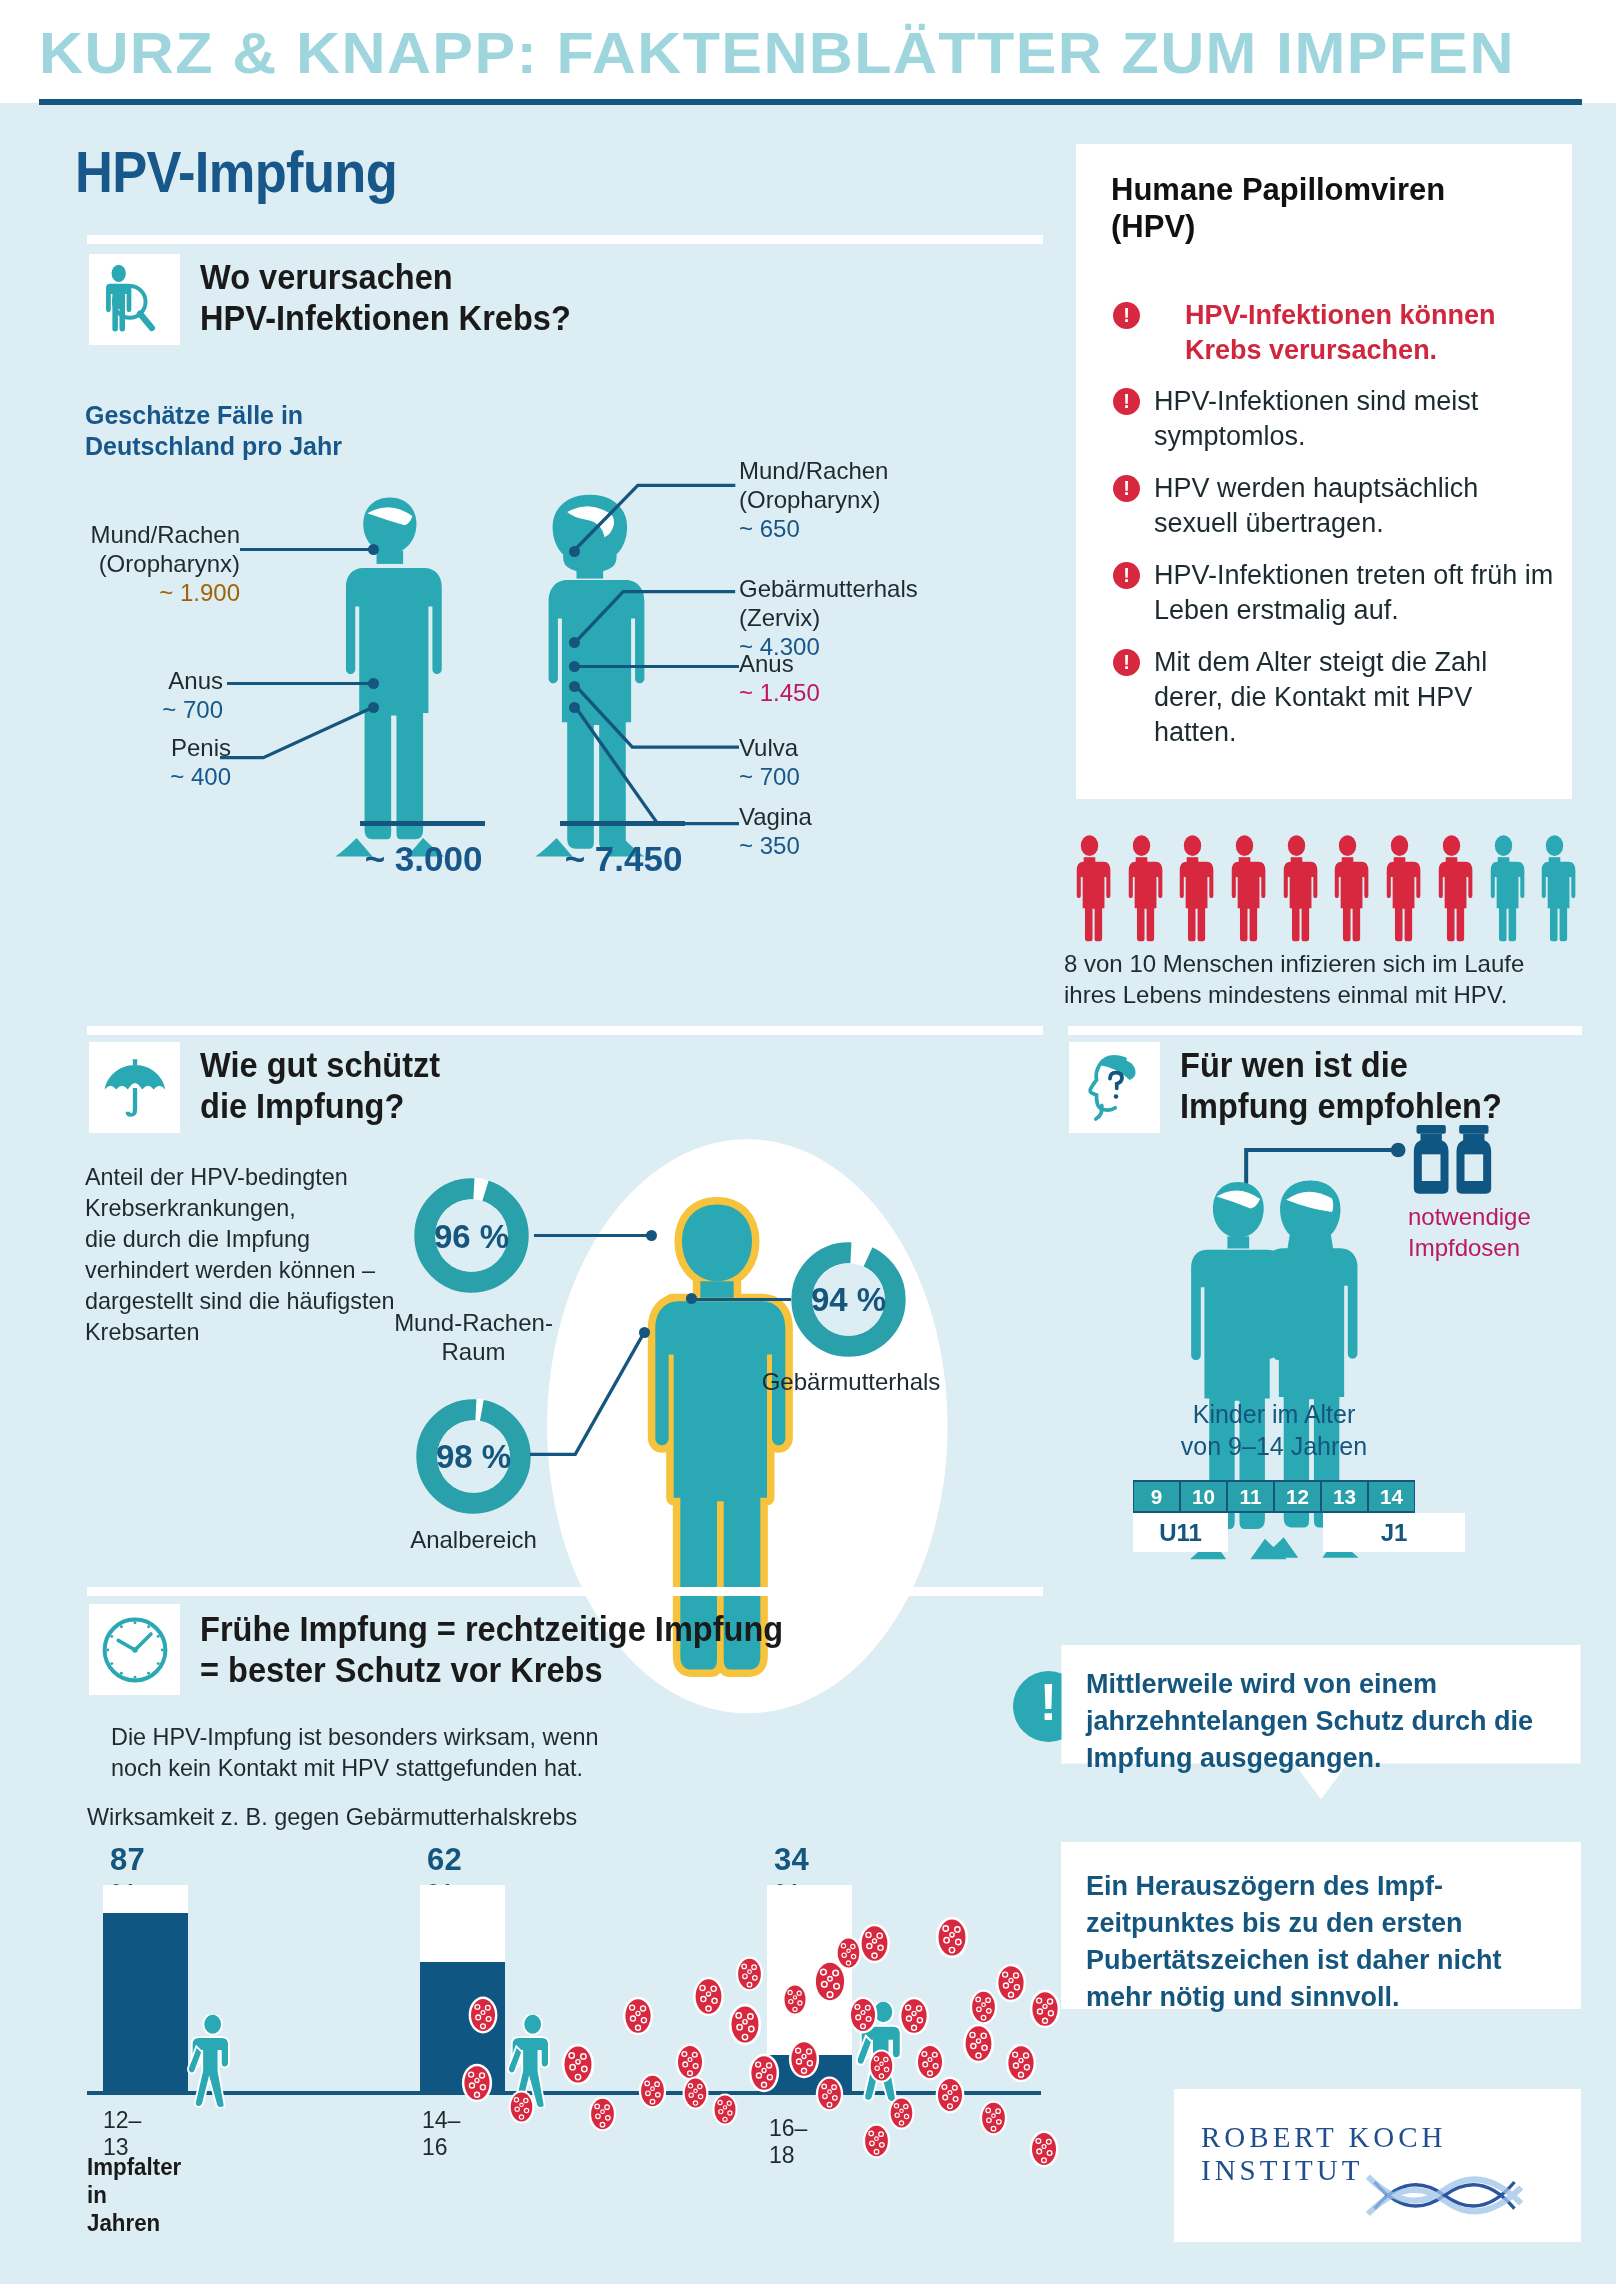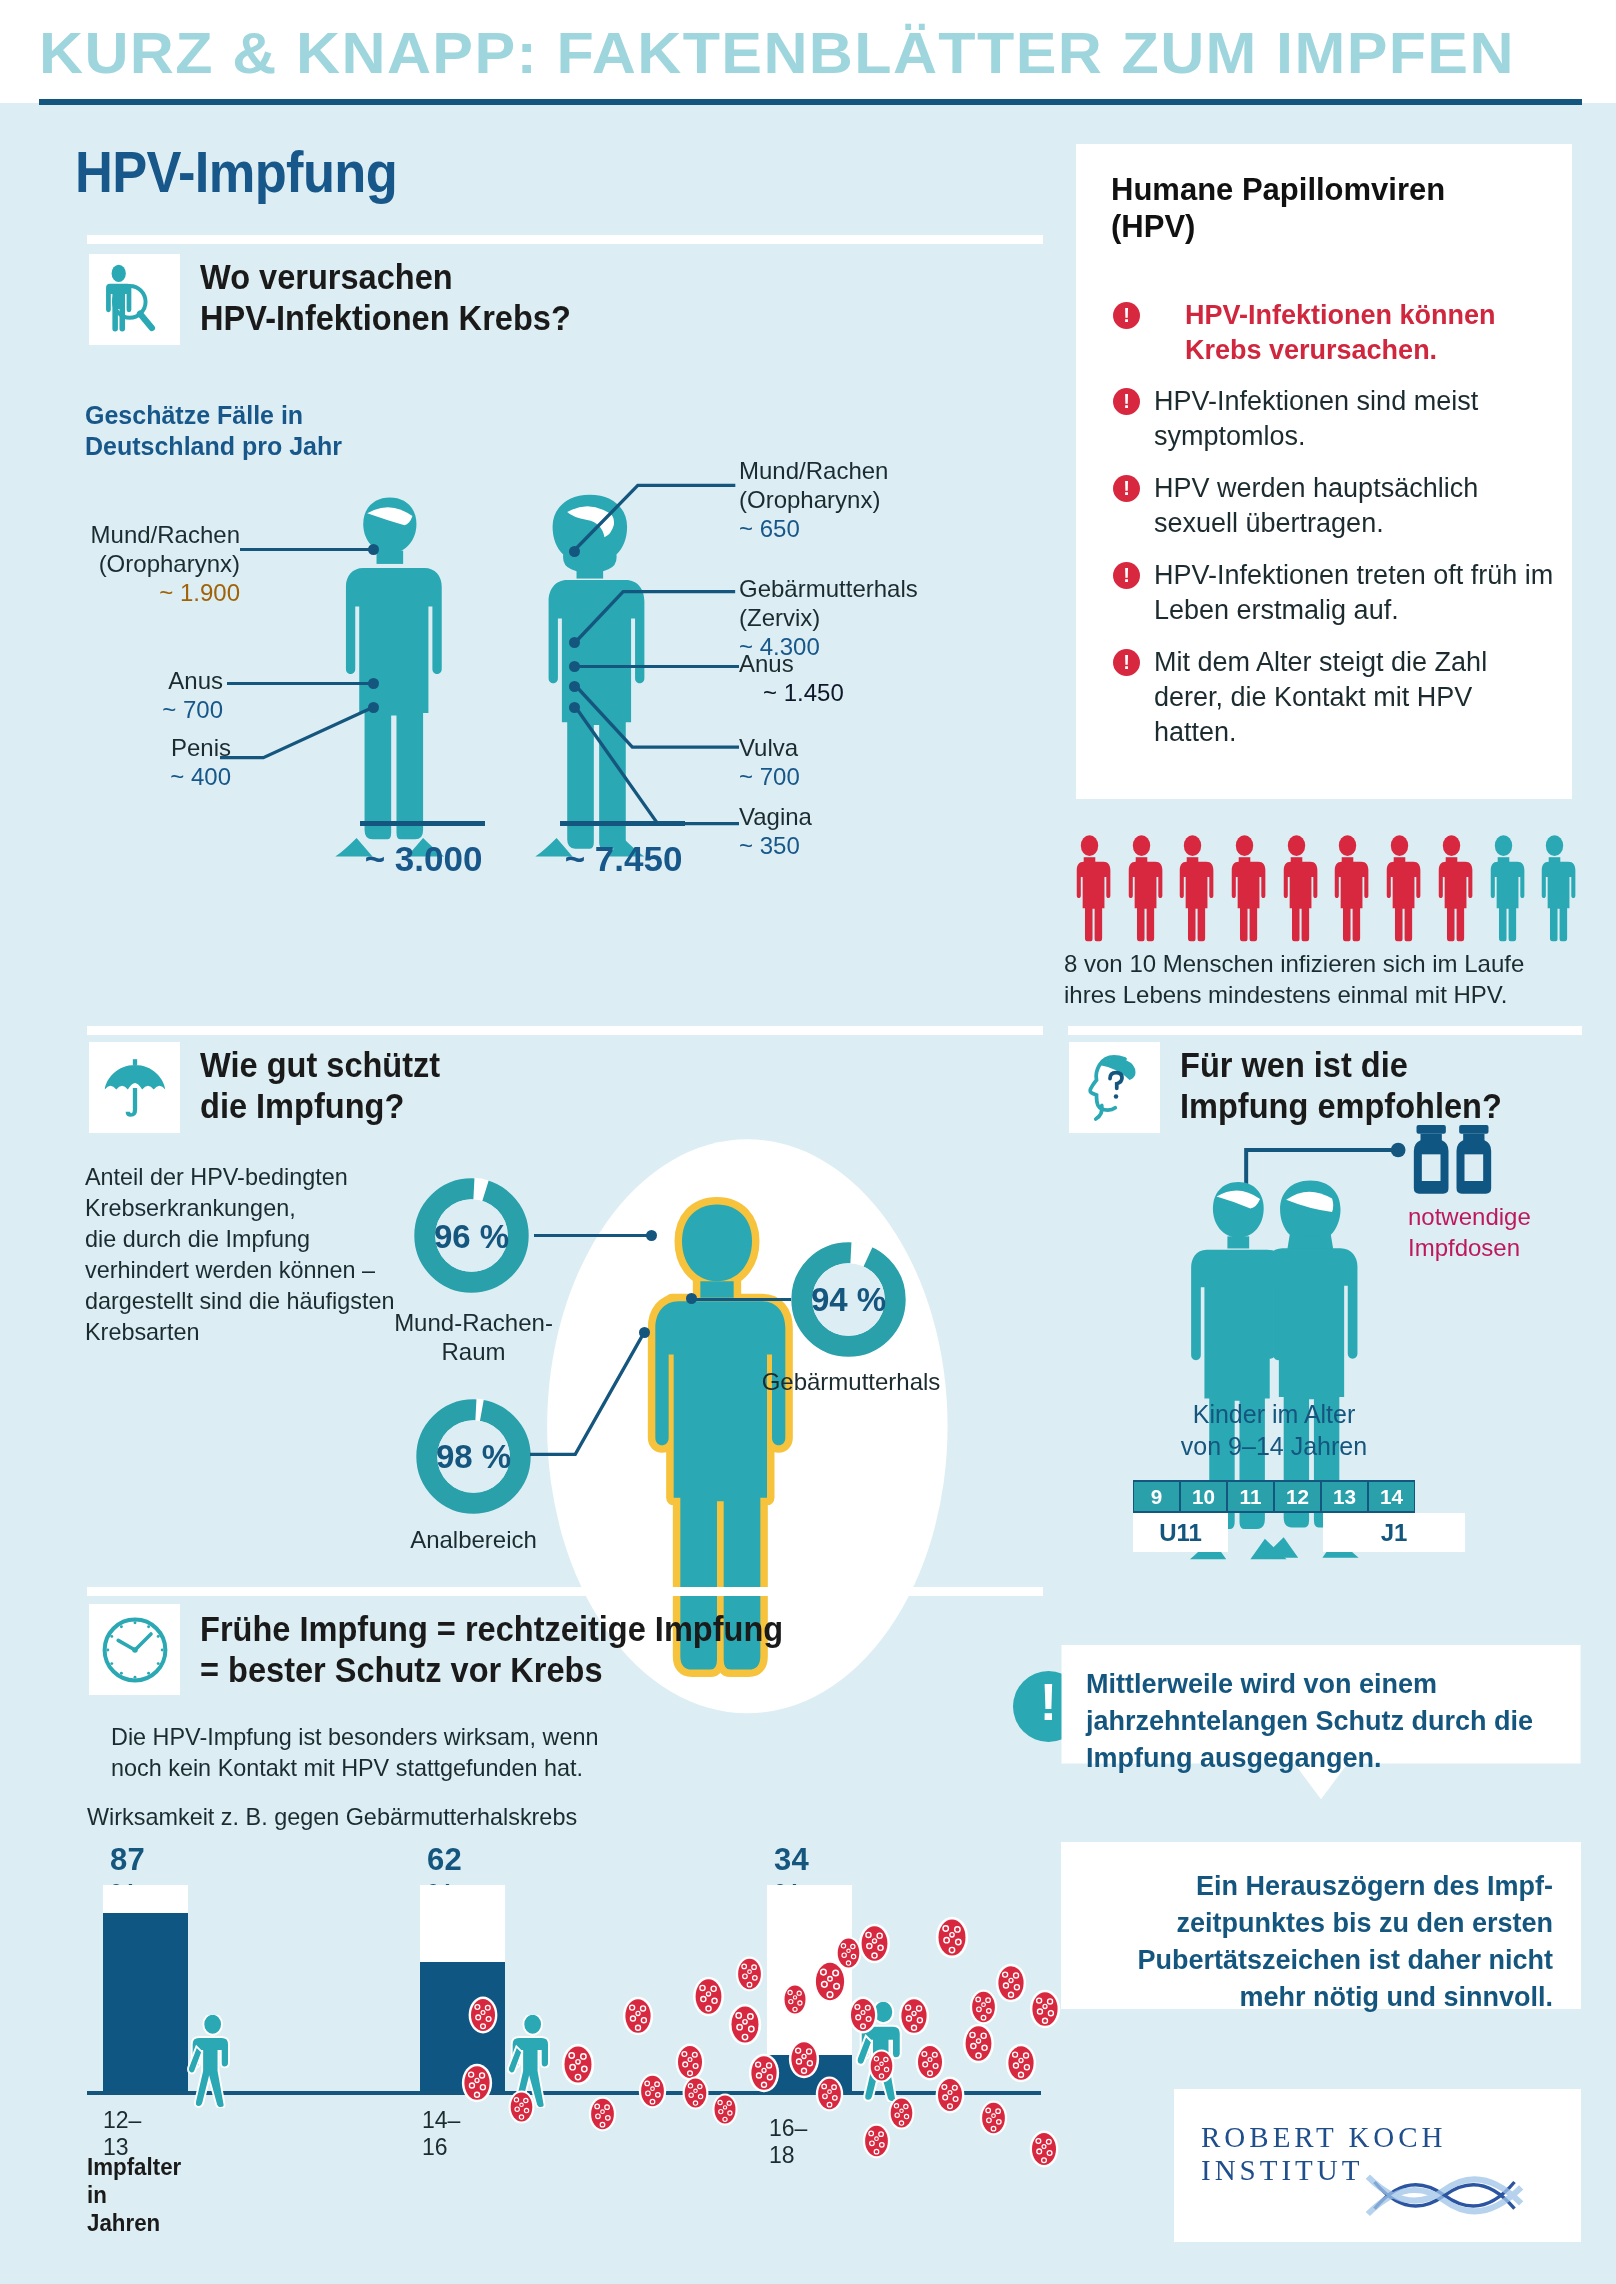--- a/index.html
+++ b/index.html
@@ -232,21 +232,21 @@
   <div class="lbl-dark" style="left:739px; top:574px; width:280px; font-size:24px; line-height:29px;">
     <div>Gebärmutterhals</div>
     <div>(Zervix)</div>
     <div style="color:#18578a;">~ 4.300</div>
   </div>
 
   <div class="dot" style="left:569px; top:661px; width:11.3px; height:11.3px;"></div>
   <div class="leader" style="left:574px; top:665px; width:165px; height:3.3px;"></div>
   <div class="lbl-dark" style="left:739px; top:649px; width:280px; font-size:24px; line-height:29px;">
     <div>Anus</div>
-    <div style="color:#0f172a;margin-left:24px;">~ 1.450</div>
+    <div style="color:#be185d;">~ 1.450</div>
   </div>
 
   <div class="dot" style="left:569px; top:681px; width:11.3px; height:11.3px;"></div>
   <svg style="position:absolute; left:571px; top:683px;" width="170" height="71" viewBox="0 0 255 106">
     <polyline points="8,5 92,96 252,96" fill="none" stroke="#15567f" stroke-width="5"></polyline>
   </svg>
   <div class="lbl-dark" style="left:739px; top:733px; width:280px; font-size:24px; line-height:29px;">
     <div>Vulva</div>
     <div style="color:#18578a;">~ 700</div>
   </div>
@@ -912,21 +912,21 @@
 
   <div class="excl-circle" style="left:1013px; top:1671px;"></div>
   <div class="excl-mark" style="left:1013px; top:1667px;">!</div>
 
   <svg style="position:absolute; left:1061px; top:1645px;" width="520" height="173" viewBox="0 0 780 260">
     <polygon points="0,0 780,0 780,178 430,178 390,232 350,178 0,178" fill="#ffffff"></polygon>
   </svg>
   <div class="callout-txt" style="left:1086px; top:1666px; width:467px;">Mittlerweile wird von einem jahrzehntelangen Schutz durch die Impfung ausgegangen.</div>
 
   <div class="callout" style="left:1061px; top:1842px; width:520px; height:167px;"></div>
-  <div class="callout-txt" style="left:1754px; top:1868px; width:467px; left:1086px;text-align:right;">Ein Herauszögern des Impf-zeitpunktes bis zu den ersten Pubertätszeichen ist daher nicht mehr nötig und sinnvoll.</div>
+  <div class="callout-txt" style="left:1754px; top:1868px; width:467px; left:1086px;">Ein Herauszögern des Impf-zeitpunktes bis zu den ersten Pubertätszeichen ist daher nicht mehr nötig und sinnvoll.</div>
 
   <div class="rki-box" style="left:1174px; top:2089px; width:407px; height:153px;"></div>
   <div class="rki-text" style="left:1201px; top:2121px;">ROBERT KOCH INSTITUT</div>
   <svg style="position:absolute; left:1361px; top:2162px;" width="167" height="70" viewBox="0 0 250 105">
     <g fill="none" stroke="#2b55a0" stroke-width="5">
       <path d="M20 70 Q 70 10 125 50 Q 180 90 230 30"></path>
       <path d="M20 30 Q 70 90 125 50 Q 180 10 230 70"></path>
     </g>
     <g fill="none" stroke="#9ec3e8" stroke-width="9" opacity="0.75">
       <path d="M10 78 Q 70 18 125 58 Q 180 98 240 38"></path>

